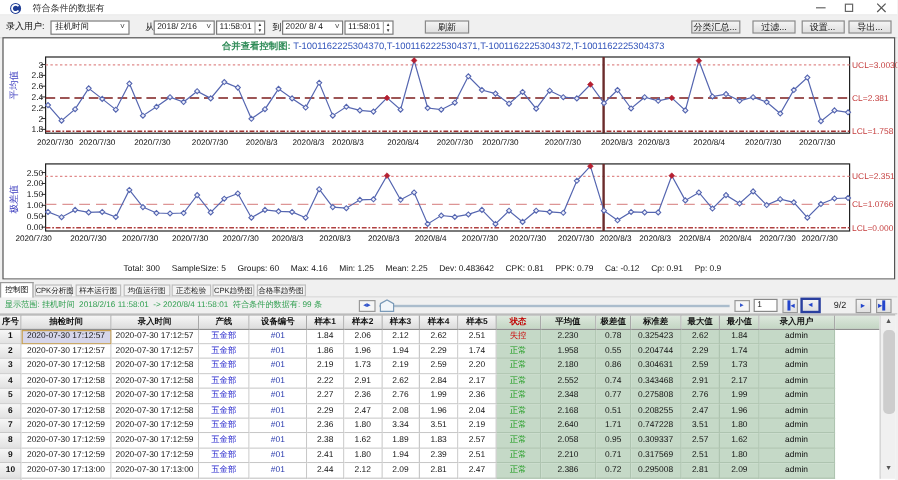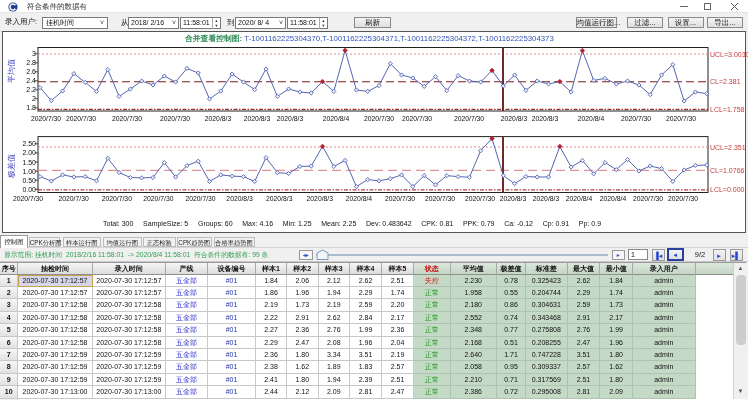--- a/index.html
+++ b/index.html
@@ -20,21 +20,21 @@
 <div style="position:absolute;left:0px;top:12.5px;width:748px;height:19px;background:#f0f0f0;border-bottom:1px solid #d9d9d9"></div>
 <div style="position:absolute;left:5px;top:17px;width:45px;height:10px;font-size:7.5px;color:#111;line-height:10px">录入用户:</div>
 <div style="position:absolute;left:42px;top:17px;width:66px;height:11.5px;background:#ffffff;border:1px solid #7a7a7a;font-size:7px;color:#111;line-height:10.5px;padding-left:3px">挂机时间<span style="position:absolute;right:3px;color:#444">˅</span></div>
 <div style="position:absolute;left:121px;top:17px;width:12px;height:11px;font-size:7.5px;color:#111;line-height:11px">从</div>
 <div style="position:absolute;left:128px;top:17px;width:51px;height:11.5px;background:#ffffff;border:1px solid #7a7a7a;font-size:7px;color:#111;line-height:10.5px;padding-left:2px">2018/ 2/16<span style="position:absolute;right:2px;color:#444">˅</span></div>
 <div style="position:absolute;left:180px;top:17px;width:41px;height:11.5px;background:#ffffff;border:1px solid #7a7a7a;font-size:7px;color:#111;line-height:10.5px;padding-left:2px">11:58:01<span style="position:absolute;right:0;top:0;width:8px;height:10.5px;border-left:1px solid #aaa;font-size:4.5px;color:#333;text-align:center;line-height:5px">▴<br>▾</span></div>
 <div style="position:absolute;left:227px;top:17px;width:12px;height:11px;font-size:7.5px;color:#111;line-height:11px">到</div>
 <div style="position:absolute;left:235px;top:17px;width:51px;height:11.5px;background:#ffffff;border:1px solid #7a7a7a;font-size:7px;color:#111;line-height:10.5px;padding-left:2px">2020/ 8/ 4<span style="position:absolute;right:2px;color:#444">˅</span></div>
 <div style="position:absolute;left:287px;top:17px;width:41px;height:11.5px;background:#ffffff;border:1px solid #7a7a7a;font-size:7px;color:#111;line-height:10.5px;padding-left:2px">11:58:01<span style="position:absolute;right:0;top:0;width:8px;height:10.5px;border-left:1px solid #aaa;font-size:4.5px;color:#333;text-align:center;line-height:5px">▴<br>▾</span></div>
 <div style="position:absolute;left:354px;top:16.5px;width:37px;height:11.5px;background:linear-gradient(#f4f4f4,#dfdfdf);border:1px solid #8a8a8a;font-size:7.5px;color:#111;text-align:center;line-height:10.5px">刷新</div>
-<div style="position:absolute;left:575.5px;top:16.5px;width:41px;height:11px;background:linear-gradient(#f4f4f4,#dfdfdf);border:1px solid #8a8a8a;font-size:7.5px;color:#111;text-align:center;line-height:10px">均值运行图...</div>
+<div style="position:absolute;left:575.5px;top:16.5px;width:41px;height:11px;background:linear-gradient(#f4f4f4,#dfdfdf);border:1px solid #8a8a8a;font-size:7.5px;color:#111;text-align:center;line-height:10px">分类汇总...</div>
 <div style="position:absolute;left:627px;top:16.5px;width:36px;height:11px;background:linear-gradient(#f4f4f4,#dfdfdf);border:1px solid #8a8a8a;font-size:7.5px;color:#111;text-align:center;line-height:10px">过滤...</div>
 <div style="position:absolute;left:667.5px;top:16.5px;width:36px;height:11px;background:linear-gradient(#f4f4f4,#dfdfdf);border:1px solid #8a8a8a;font-size:7.5px;color:#111;text-align:center;line-height:10px">设置...</div>
 <div style="position:absolute;left:707px;top:16.5px;width:36px;height:11px;background:linear-gradient(#f4f4f4,#dfdfdf);border:1px solid #8a8a8a;font-size:7.5px;color:#111;text-align:center;line-height:10px">导出...</div>
 <svg width="748" height="232" style="position:absolute;left:0;top:30px" xmlns="http://www.w3.org/2000/svg">
 <rect x="2.5" y="1.5" width="743" height="201" fill="#ffffff" stroke="#555555" stroke-width="1"></rect>
 <text x="185" y="41" font-size="7.8" font-family="Liberation Sans" fill="#2e8b57" font-weight="bold" transform="translate(0,-30)">合并查看控制图: <tspan fill="#3355bb" font-weight="normal">T-1001162225304370,T-1001162225304371,T-1001162225304372,T-1001162225304373</tspan></text>
 <rect x="38" y="17.5" width="670" height="63.5" fill="#ffffff" stroke="#222" stroke-width="1"></rect>
 <text x="36" y="26.299999999999997" font-size="7" text-anchor="end" fill="#111">3</text>
 <line x1="34.5" y1="23.799999999999997" x2="38" y2="23.799999999999997" stroke="#222" stroke-width="0.8"></line>
 <text x="36" y="35.3" font-size="7" text-anchor="end" fill="#111">2.8</text>

